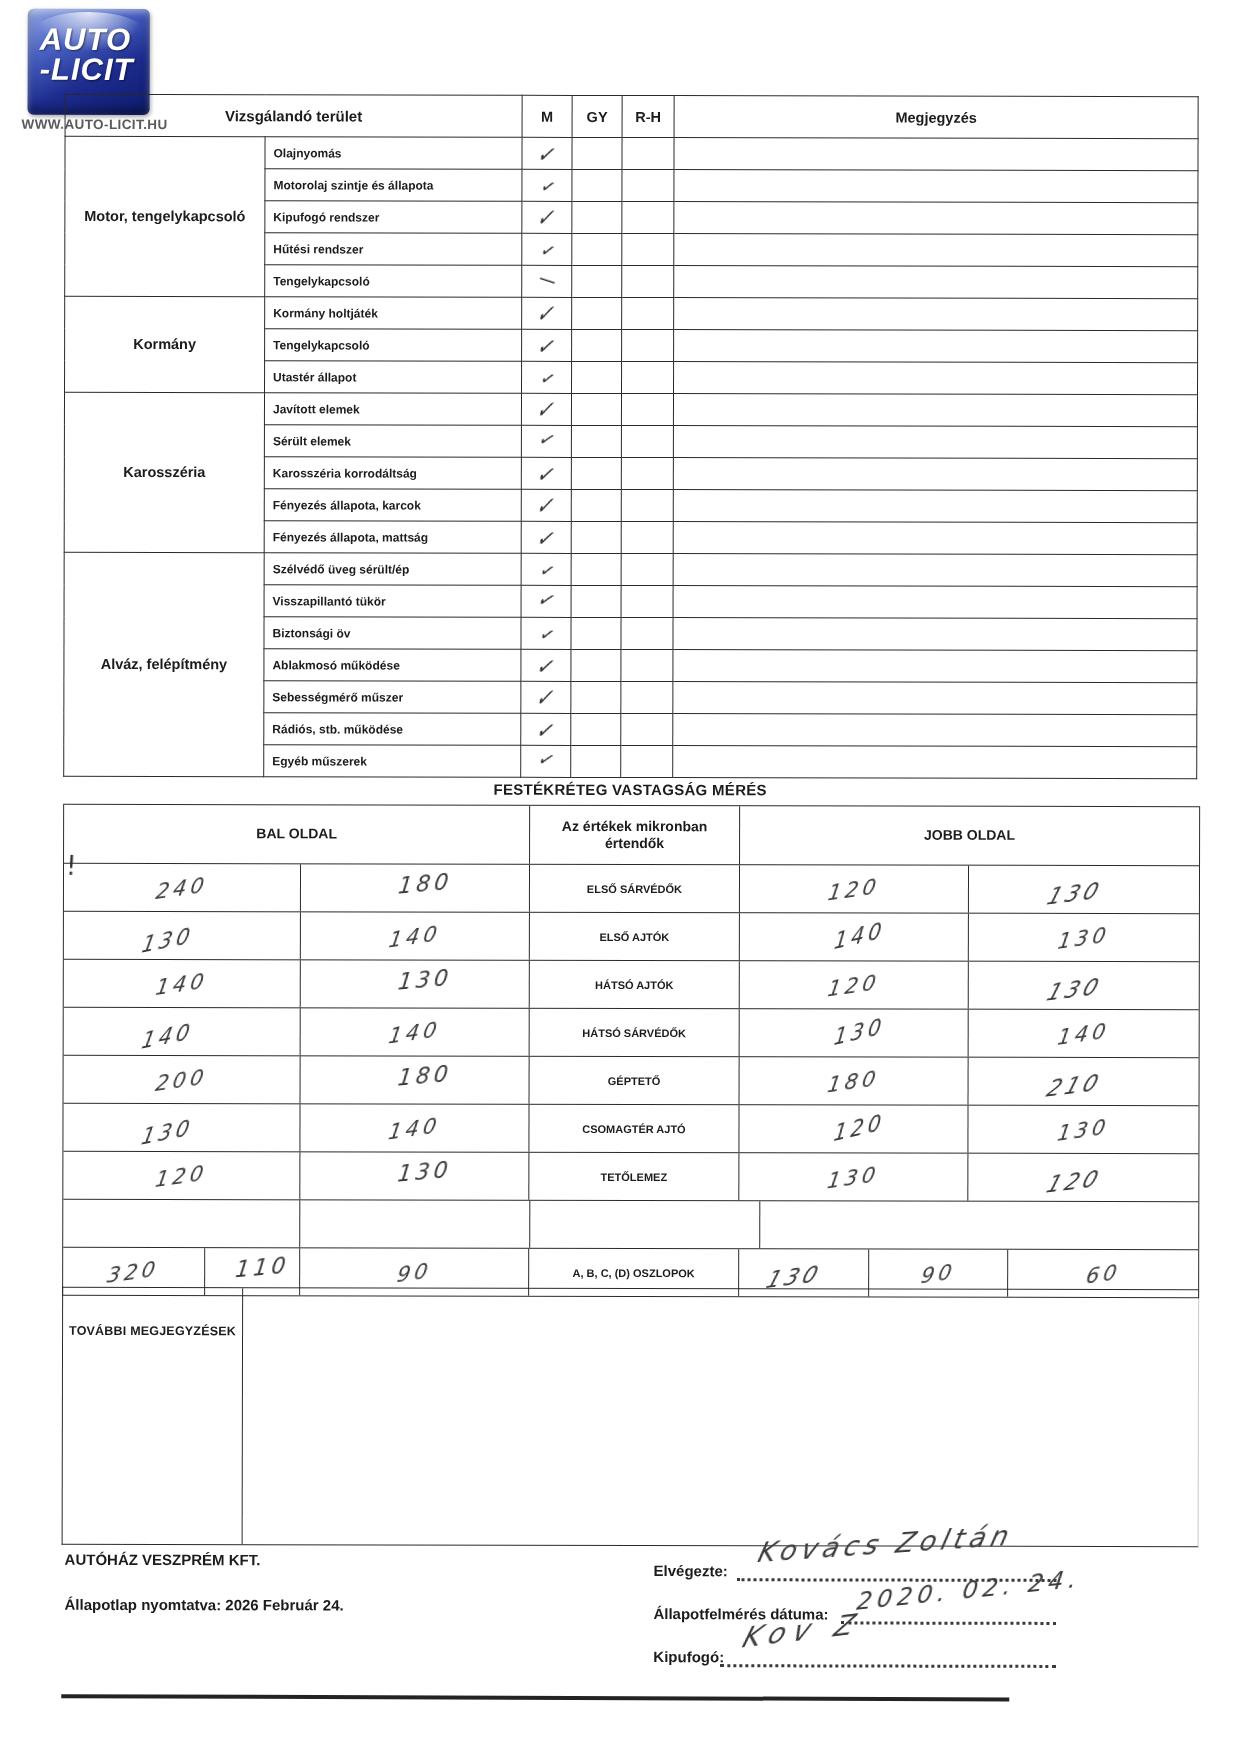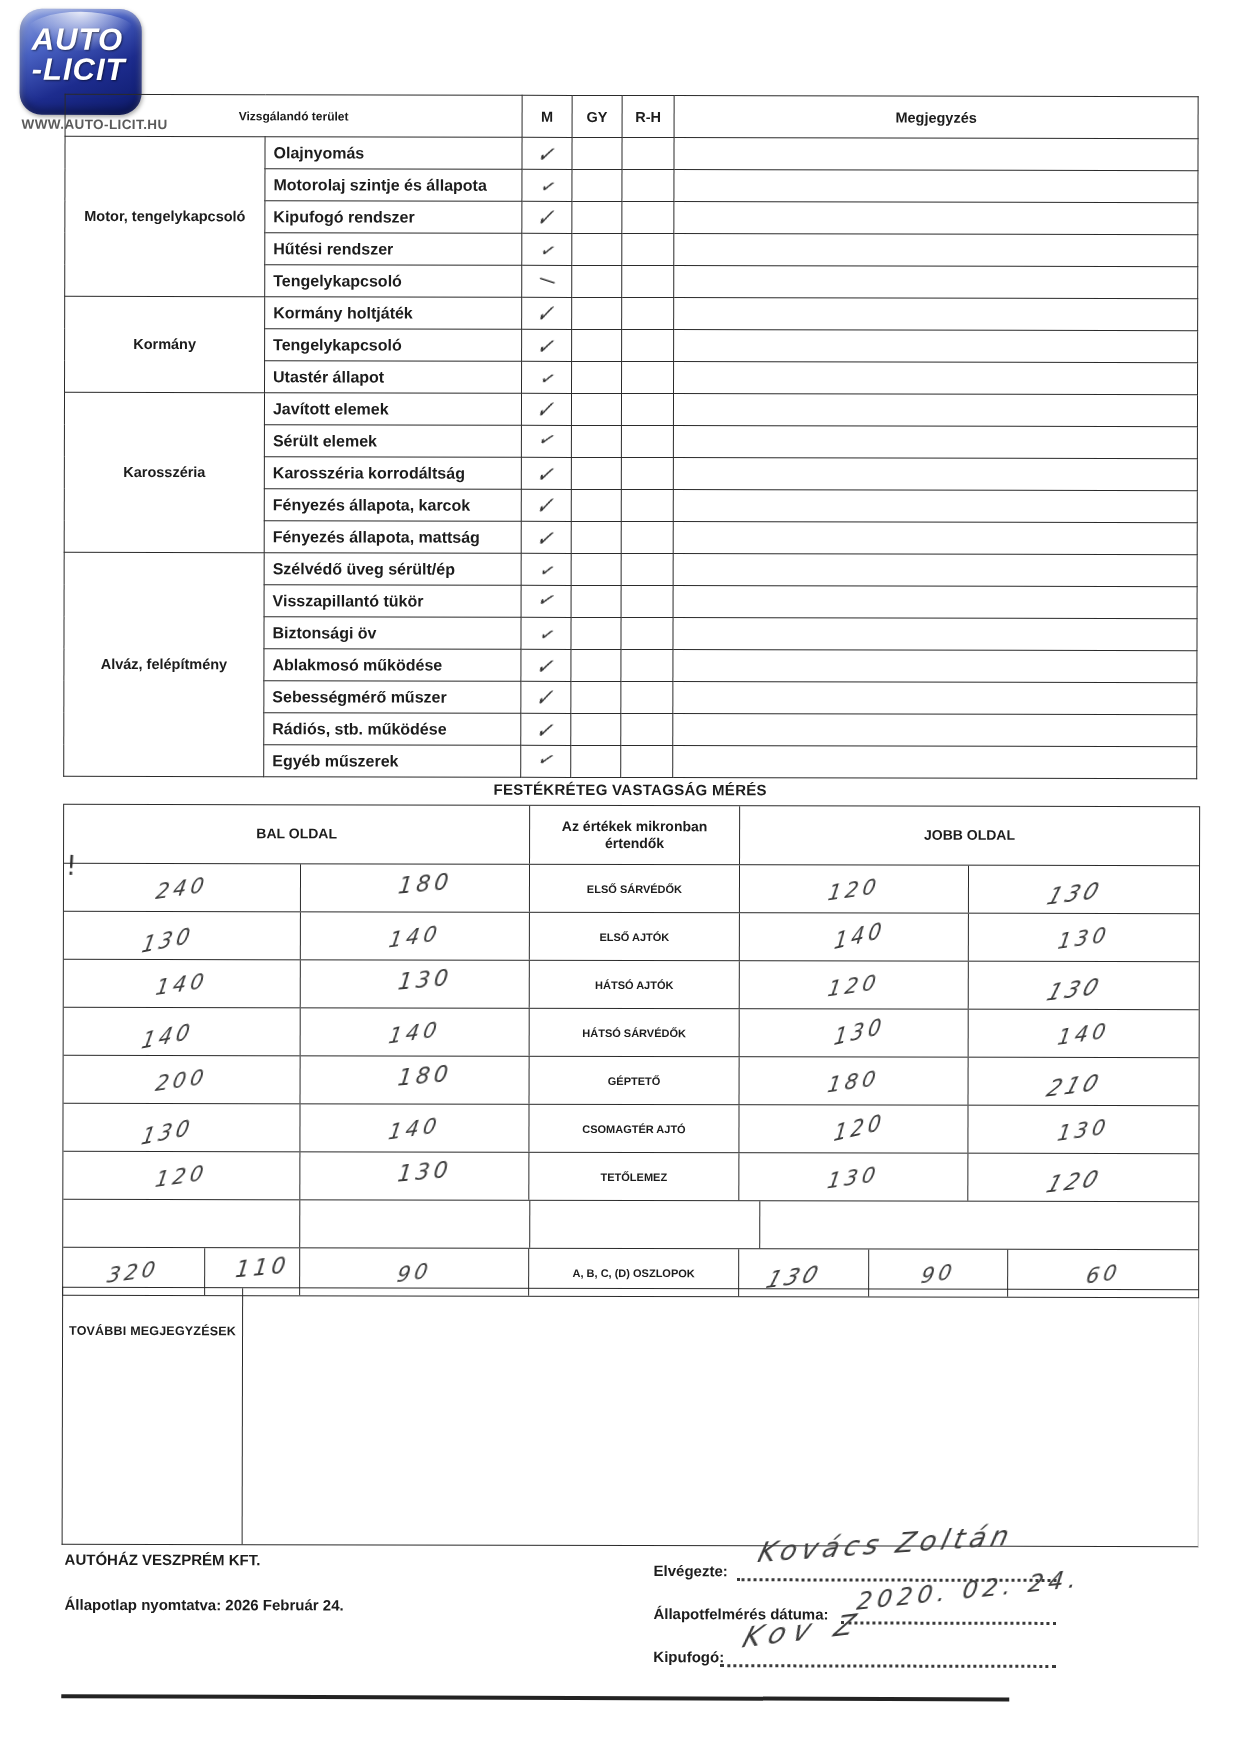--- a/index.html
+++ b/index.html
@@ -1,39 +1,39 @@
 <!DOCTYPE html>
 <html><head>
 <meta charset="utf-8">
 <style>
   html,body{margin:0;padding:0;background:#e8e8e8;}
   .sheet{position:relative;width:1235px;height:1752px;background:#ffffff;overflow:hidden;
          font-family:"Liberation Sans",sans-serif;color:#1c1c1c;}
   .scan{position:absolute;inset:0;transform:rotate(0.12deg);}
 
   
-  .logo-box{position:absolute;left:18px;top:10px;width:122px;height:106px;border-radius:22px;
+  .logo-box{position:absolute;left:26px;top:10px;width:122px;height:106px;border-radius:6px;
     background:linear-gradient(155deg,#93a7e2 0%,#4a63c4 30%,#1d2c8e 62%,#0d1a6a 100%);
     box-shadow:inset 0 -6px 10px rgba(0,0,0,.35), inset 0 3px 6px rgba(255,255,255,.45), 1px 2px 4px rgba(0,0,0,.35);
     overflow:hidden;}
   .logo-box::before{content:"";position:absolute;left:6px;top:3px;width:110px;height:40px;border-radius:50%;
     background:radial-gradient(ellipse at 50% 0%,rgba(255,255,255,.8),rgba(255,255,255,0) 70%);}
   .logo-text{position:absolute;left:12px;top:16px;font-style:italic;font-weight:900;font-size:31px;
     line-height:.98;color:#fff;letter-spacing:1px;text-shadow:1px 1px 2px rgba(0,0,0,.5);}
   .logo-url{position:absolute;left:20px;top:118px;font-size:13.5px;font-weight:700;color:#5a5a5a;letter-spacing:.4px;}
 
   
   table.checklist{position:absolute;left:63px;top:95px;width:1134px;border-collapse:collapse;table-layout:fixed;}
   table.checklist th,table.checklist td{border:1.7px solid #2b2b2b;padding:0 8px;overflow:hidden;white-space:nowrap;}
   table.checklist thead tr{height:42px;}
   table.checklist tbody tr{height:32px;}
-  th.area-h{font-size:12px;font-weight:700;text-align:center;}
+  th.area-h{font-size:15px;font-weight:700;text-align:center;}
   th.small-h{font-size:14.5px;font-weight:700;text-align:center;}
   td.grp{font-size:14.5px;font-weight:700;text-align:center;white-space:normal;line-height:1.1;}
-  td.item{font-size:16px;font-weight:700;padding-left:11px;}
+  td.item{font-size:12px;font-weight:700;padding-left:11px;}
   td.m,td.gy,td.rh{text-align:center;padding:0;}
   .mark{display:inline-block;font-family:"DejaVu Sans",sans-serif;font-size:19px;color:#323232;
     transform:rotate(7deg) skewX(-14deg) scaleY(1.25);filter:blur(.3px);}
   tbody tr:nth-child(2n) .mark{transform:rotate(13deg) skewX(-5deg) scaleY(1.05) translateX(2px);font-size:17px;}
   tbody tr:nth-child(3n) .mark{transform:rotate(2deg) skewX(-20deg) scaleY(1.4);font-size:18px;}
   tbody tr:nth-child(5n) .mark{transform:rotate(18deg) skewX(-8deg) scaleY(1.2) translateY(-2px);}
   .mark.dash{font-size:17px;transform:rotate(-3deg) scaleX(1.6);filter:blur(.25px);}
 
   
   .paint-title{position:absolute;left:63px;top:781px;width:1134px;text-align:center;

